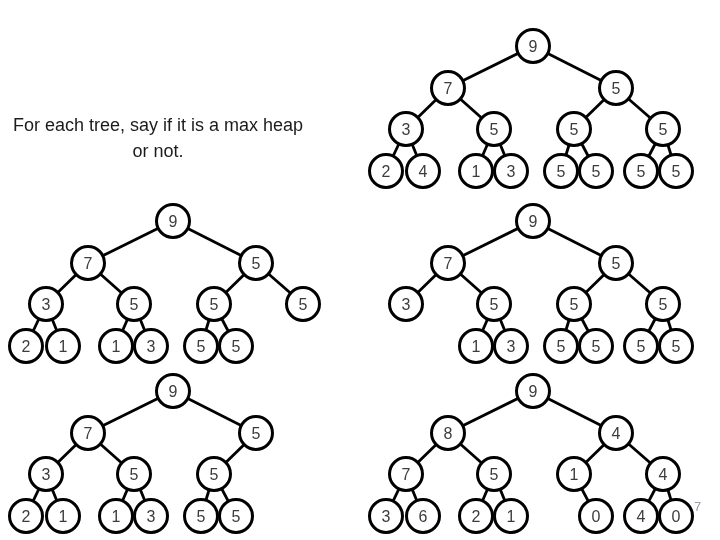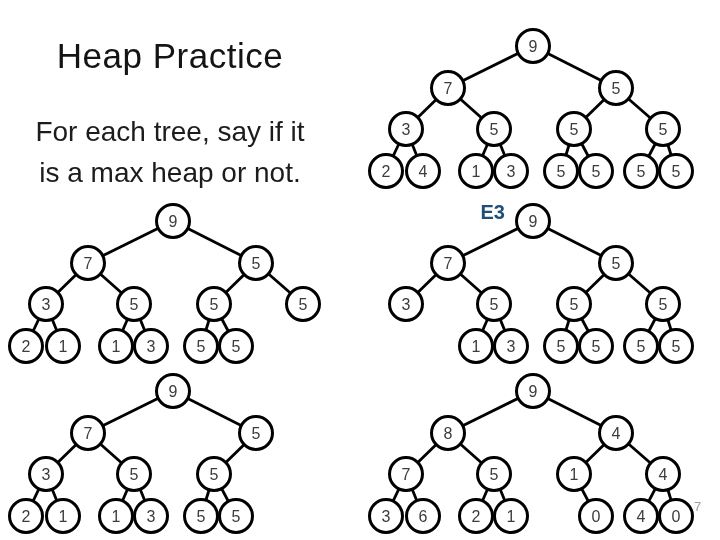--- a/index.html
+++ b/index.html
@@ -10,23 +10,23 @@
     overflow:hidden;
     font-family:"Liberation Sans", sans-serif;
   }
   .title{
     position:absolute;left:0;top:36px;width:340px;
     text-align:center;
     font-size:35px;font-weight:500;color:#141414;
     letter-spacing:0.5px;
   }
   .subtitle{
-    position:absolute;left:24px;top:112px;width:292px;
+    position:absolute;left:12px;top:112px;width:292px;
     text-align:center;
-    font-size:28px;font-weight:400;color:#1c1c1c;
+    font-size:18px;font-weight:400;color:#1c1c1c;
     line-height:1.45;
   }
   .tree{
     position:absolute;
     width:330px;height:170px;
   }
   .tree svg{position:absolute;left:0;top:0;}
   .tree-label{
     position:absolute;left:60px;top:1px;width:80px;
     text-align:right;
@@ -35,21 +35,20 @@
   .page-number{
     position:absolute;left:694px;top:499px;width:20px;
     font-size:13px;color:#97a0aa;
   }
 </style>
 </head>
 <body>
 
 <div id="slide">
 
-  <div class="title">Heap Practice</div>
   <div class="subtitle">For each tree, say if it is a max heap or not.</div>
 
   <div class="tree" style="left:365px;top:25px">
     <svg class="tree-svg" width="330" height="170">
         <line x1="168" y1="21" x2="83" y2="63" stroke="#000" stroke-width="2.8"></line>
         <line x1="168" y1="21" x2="251" y2="63" stroke="#000" stroke-width="2.8"></line>
         <line x1="83" y1="63" x2="41" y2="104" stroke="#000" stroke-width="2.8"></line>
         <line x1="83" y1="63" x2="129" y2="104" stroke="#000" stroke-width="2.8"></line>
         <line x1="251" y1="63" x2="209" y2="104" stroke="#000" stroke-width="2.8"></line>
         <line x1="251" y1="63" x2="298" y2="104" stroke="#000" stroke-width="2.8"></line>
@@ -131,21 +130,20 @@
         <circle cx="146" cy="146" r="16.5" fill="#fff" stroke="#000" stroke-width="3"></circle>
         <text x="146" y="151.5" text-anchor="middle" font-size="16" font-family="&quot;Liberation Sans&quot;, sans-serif" fill="#3c3c3c">3</text>
         <circle cx="196" cy="146" r="16.5" fill="#fff" stroke="#000" stroke-width="3"></circle>
         <text x="196" y="151.5" text-anchor="middle" font-size="16" font-family="&quot;Liberation Sans&quot;, sans-serif" fill="#3c3c3c">5</text>
         <circle cx="231" cy="146" r="16.5" fill="#fff" stroke="#000" stroke-width="3"></circle>
         <text x="231" y="151.5" text-anchor="middle" font-size="16" font-family="&quot;Liberation Sans&quot;, sans-serif" fill="#3c3c3c">5</text>
       </svg>
   </div>
 
   <div class="tree" style="left:365px;top:200px">
-    <div class="tree-label">E3</div>
     <svg class="tree-svg" width="330" height="170">
         <line x1="168" y1="21" x2="83" y2="63" stroke="#000" stroke-width="2.8"></line>
         <line x1="168" y1="21" x2="251" y2="63" stroke="#000" stroke-width="2.8"></line>
         <line x1="83" y1="63" x2="41" y2="104" stroke="#000" stroke-width="2.8"></line>
         <line x1="83" y1="63" x2="129" y2="104" stroke="#000" stroke-width="2.8"></line>
         <line x1="251" y1="63" x2="209" y2="104" stroke="#000" stroke-width="2.8"></line>
         <line x1="251" y1="63" x2="298" y2="104" stroke="#000" stroke-width="2.8"></line>
         <line x1="129" y1="104" x2="111" y2="146" stroke="#000" stroke-width="2.8"></line>
         <line x1="129" y1="104" x2="146" y2="146" stroke="#000" stroke-width="2.8"></line>
         <line x1="209" y1="104" x2="196" y2="146" stroke="#000" stroke-width="2.8"></line>

